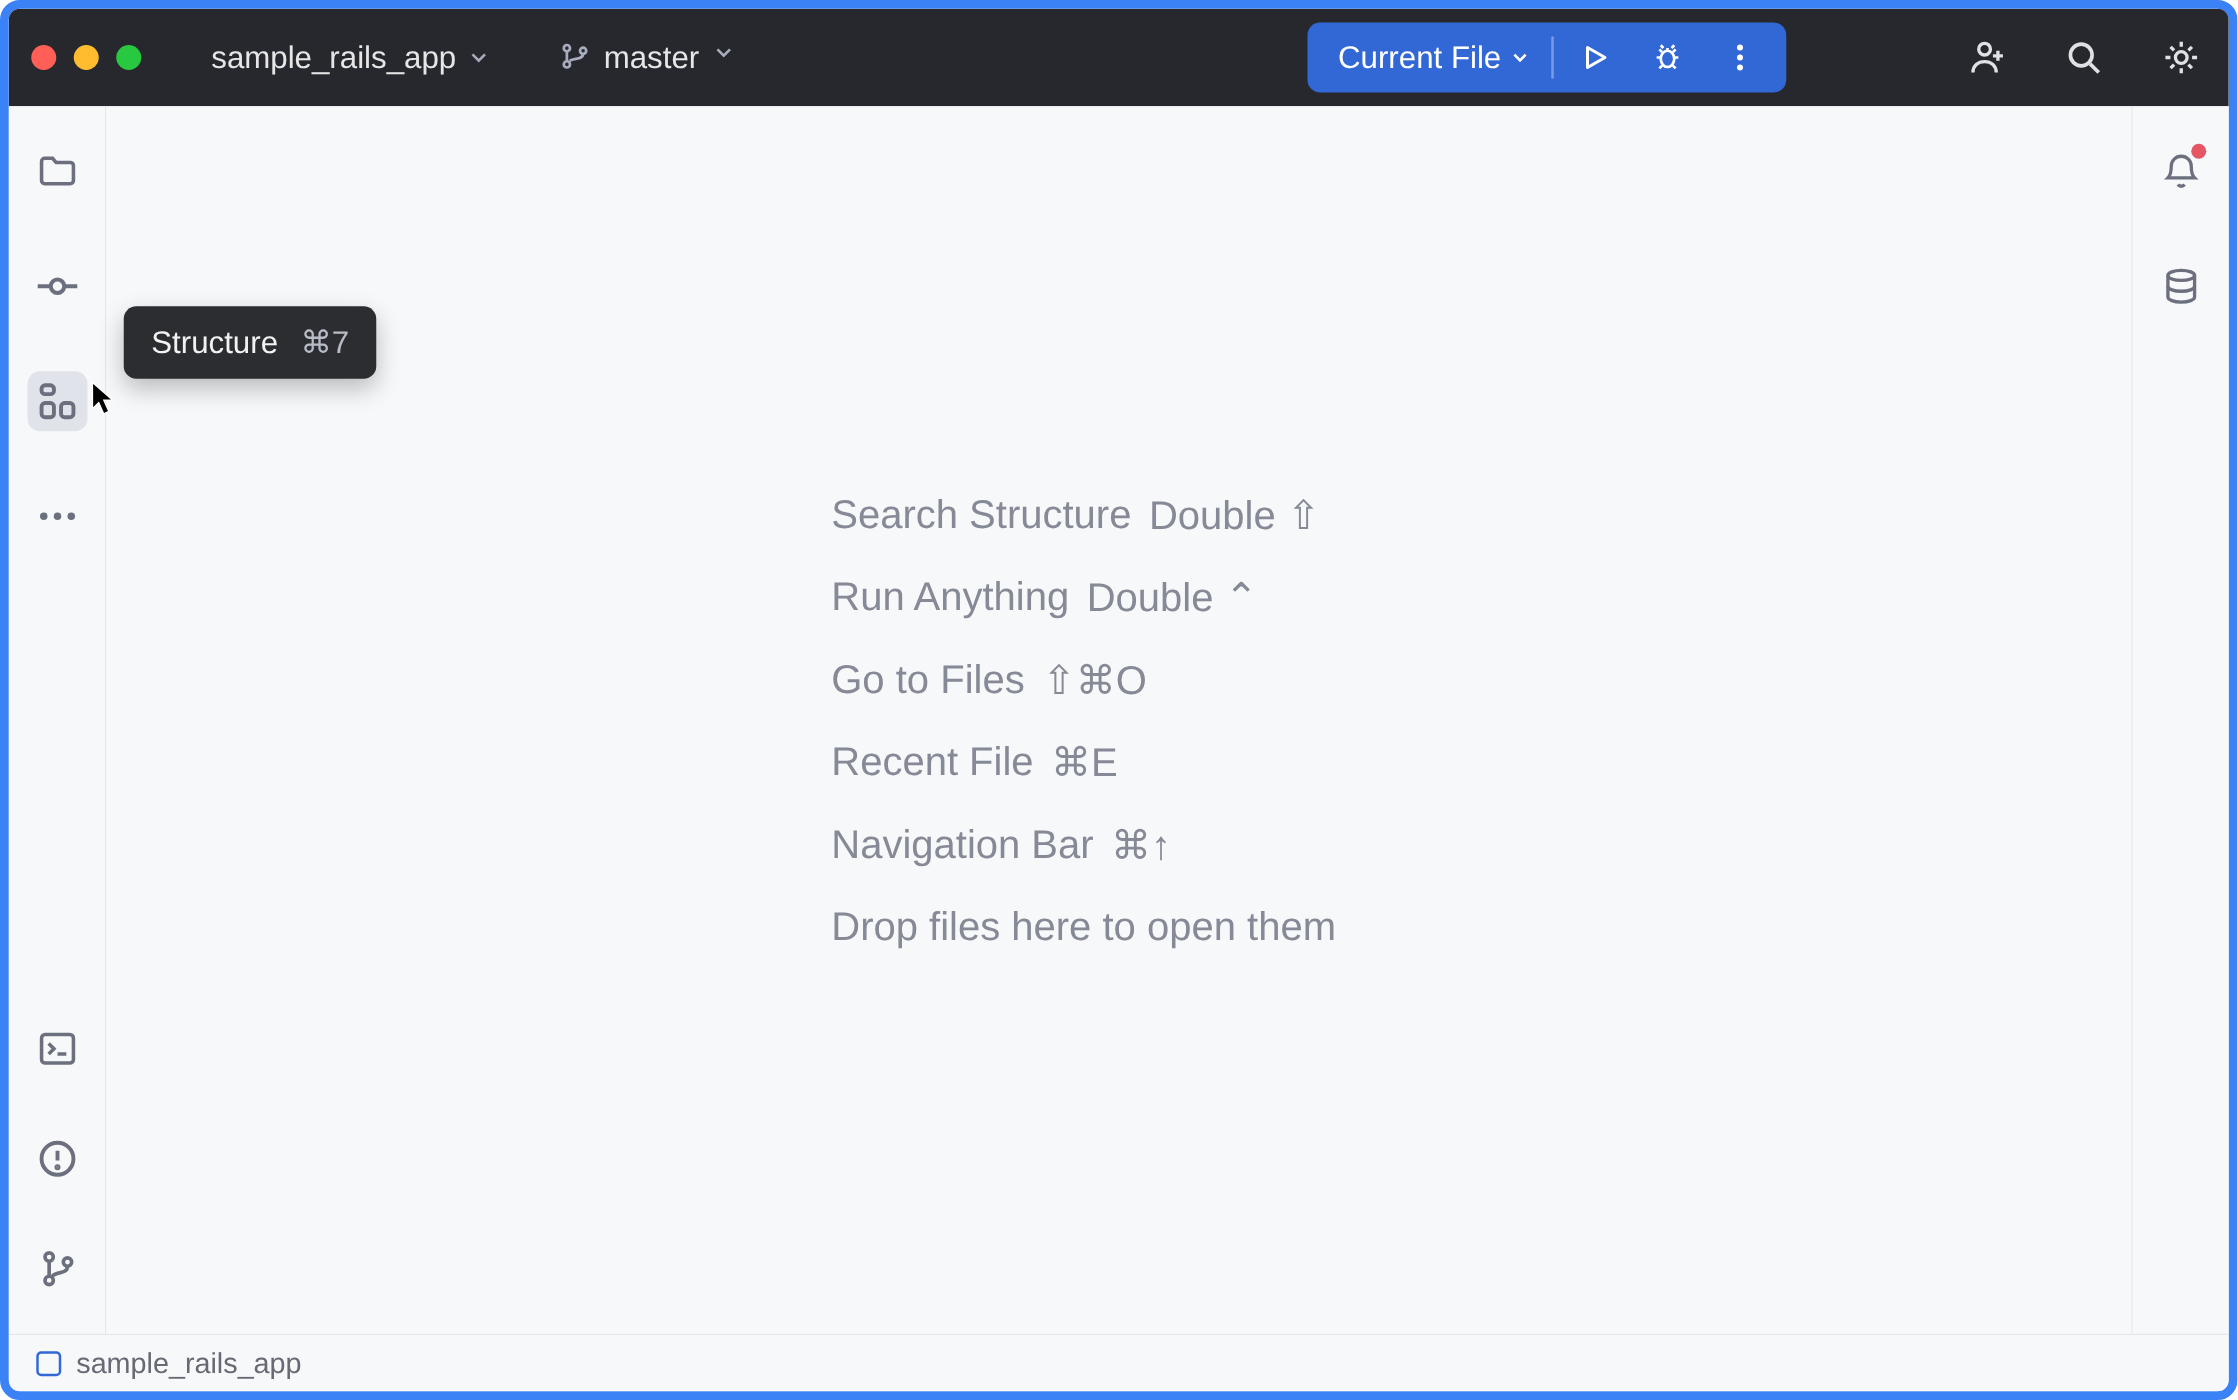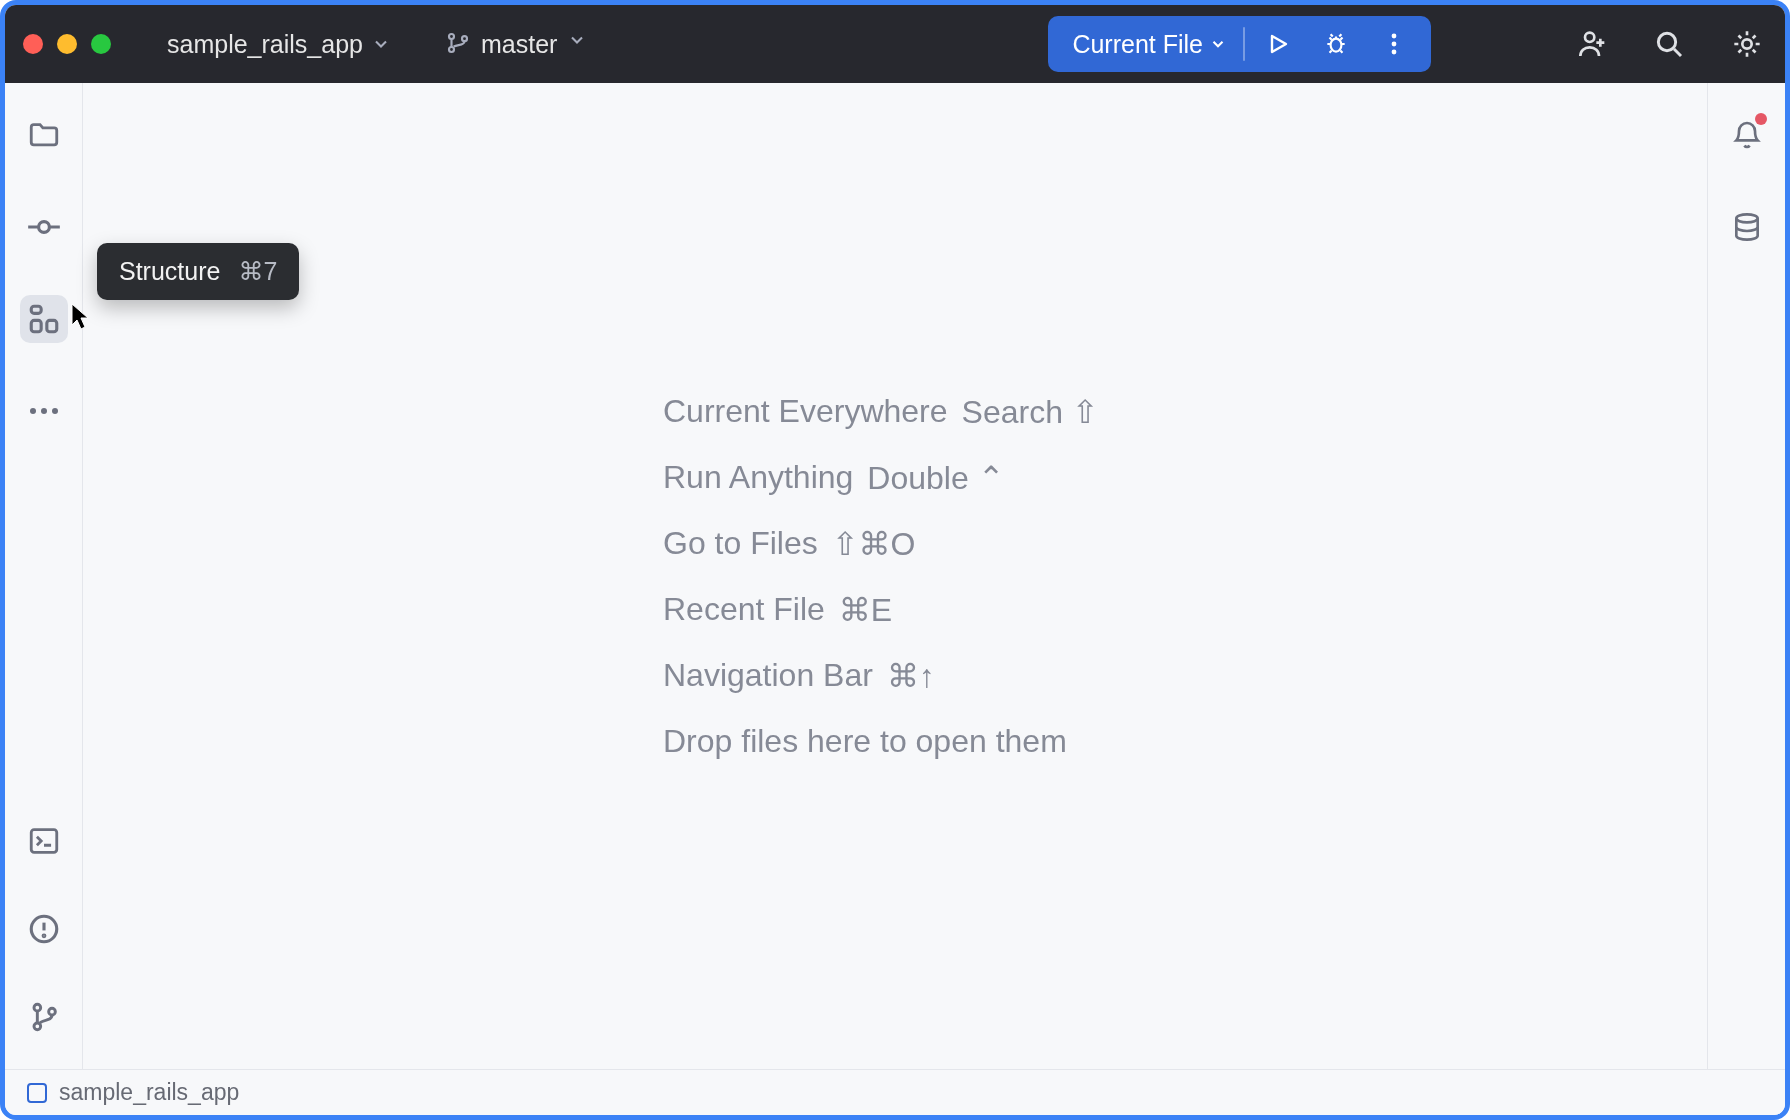--- a/index.html
+++ b/index.html
@@ -1,17 +1,17 @@
 <!DOCTYPE html>
 <html><head>
 <meta charset="utf-8">
 <style>
   * { box-sizing: border-box; margin: 0; padding: 0; }
   html, body { width: 1790px; height: 1120px; font-family: -apple-system, BlinkMacSystemFont, "Segoe UI", Helvetica, Arial, sans-serif; overflow: hidden; background: #fff; }
-  .window { width: 1790px; height: 1120px; border-radius: 16px; overflow: hidden; border: 5px solid #3b82f6; display: flex; flex-direction: column; background: #f7f8fa; position: relative; }
+  .window { width: 1790px; height: 1120px; border-radius: 16px; overflow: hidden; border: 7px solid #3b82f6; display: flex; flex-direction: column; background: #f7f8fa; position: relative; }
 
   
   .titlebar { height: 78px; background: #27282e; display: flex; align-items: center; color: #dfe1e5; padding: 0 18px; flex-shrink: 0; }
   .traffic { display: flex; gap: 14px; margin-right: 56px; }
   .dot { width: 20px; height: 20px; border-radius: 50%; }
   .dot.red { background: #ff5f57; }
   .dot.yellow { background: #febc2e; }
   .dot.green { background: #28c840; }
   .proj-group { display: flex; align-items: center; gap: 8px; margin-right: 54px; }
   .proj-name { font-size: 25px; color: #e6e6e6; }
@@ -198,22 +198,22 @@
               <path d="M7 7.5v9"></path>
               <path d="M18 10.5c0 5-7 3-9 6"></path>
             </svg>
         </div>
       </div>
     </div>
 
     <div class="editor-area">
       <div class="welcome-list">
         <div class="welcome-line">
-          <span>Current Everywhere</span>
-          <span class="shortcut">Search ⇧</span>
+          <span>Search Structure</span>
+          <span class="shortcut">Double ⇧</span>
         </div>
         <div class="welcome-line">
           <span>Run Anything</span>
           <span class="shortcut">Double ⌃</span>
         </div>
         <div class="welcome-line">
           <span>Go to Files</span>
           <span class="shortcut">⇧⌘O</span>
         </div>
         <div class="welcome-line">

